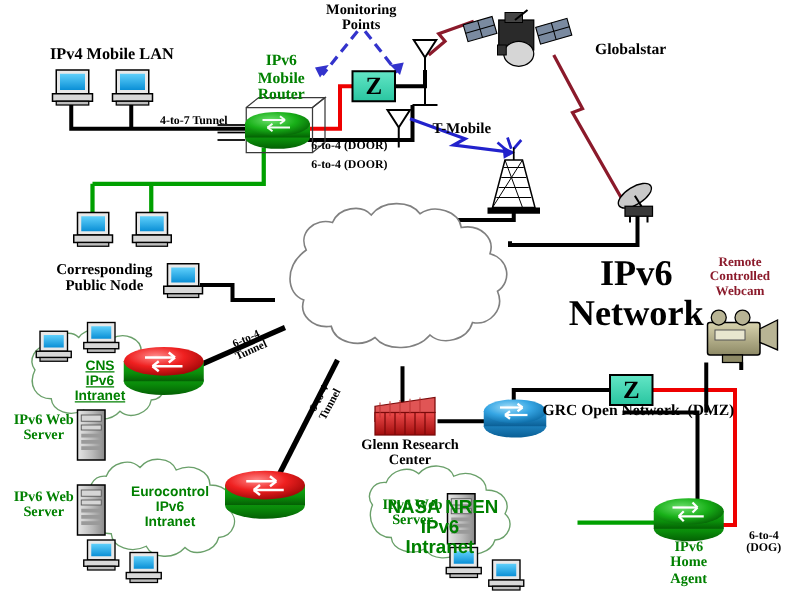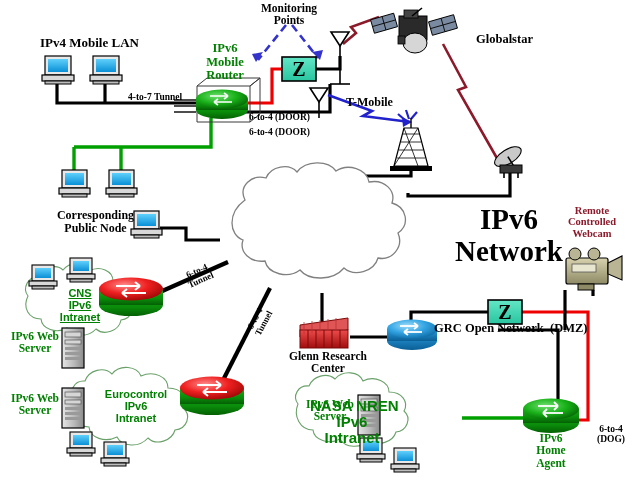--- a/index.html
+++ b/index.html
@@ -484,21 +484,21 @@
 
   <div class="lbl ser blk" style="left:128px;top:92px;font-size:9.5px;">4-to-7 Tunnel</div>
 
   <div class="lbl ser blk" style="left:249px;top:112px;font-size:9.5px;">6-to-4 (DOOR)</div>
 
   <div class="lbl ser blk" style="left:249px;top:127px;font-size:9.5px;">6-to-4 (DOOR)</div>
 
   <div class="lbl ser blk" style="left:346px;top:96px;font-size:12px;">T-Mobile</div>
 
 
-  <div class="lbl ser blk ctr" style="left:48px;top:209px;width:95px;font-size:12px;">Corresponding<br>Public Node</div>
+  <div class="lbl ser blk ctr" style="left:36px;top:209px;width:95px;font-size:12px;">Corresponding<br>Public Node</div>
 
   <div class="lbl ser blk ctr" style="left:289px;top:204px;width:82px;font-size:16px;"></div>
 
   <div class="lbl ser blk ctr" style="left:447px;top:203px;width:124px;font-size:29px;line-height:1.12;">IPv6<br>Network</div>
 
   <div class="lbl ser mar ctr" style="left:556px;top:205px;width:72px;font-size:10.5px;">Remote<br>Controlled<br>Webcam</div>
 
   <div class="lbl san grn ctr" style="left:50px;top:288px;width:60px;font-size:11px;text-decoration:underline;">CNS<br>IPv6<br>Intranet</div>
 
   <div class="lbl ser grn ctr" style="left:5px;top:330px;width:60px;font-size:11.5px;">IPv6 Web<br>Server</div>

